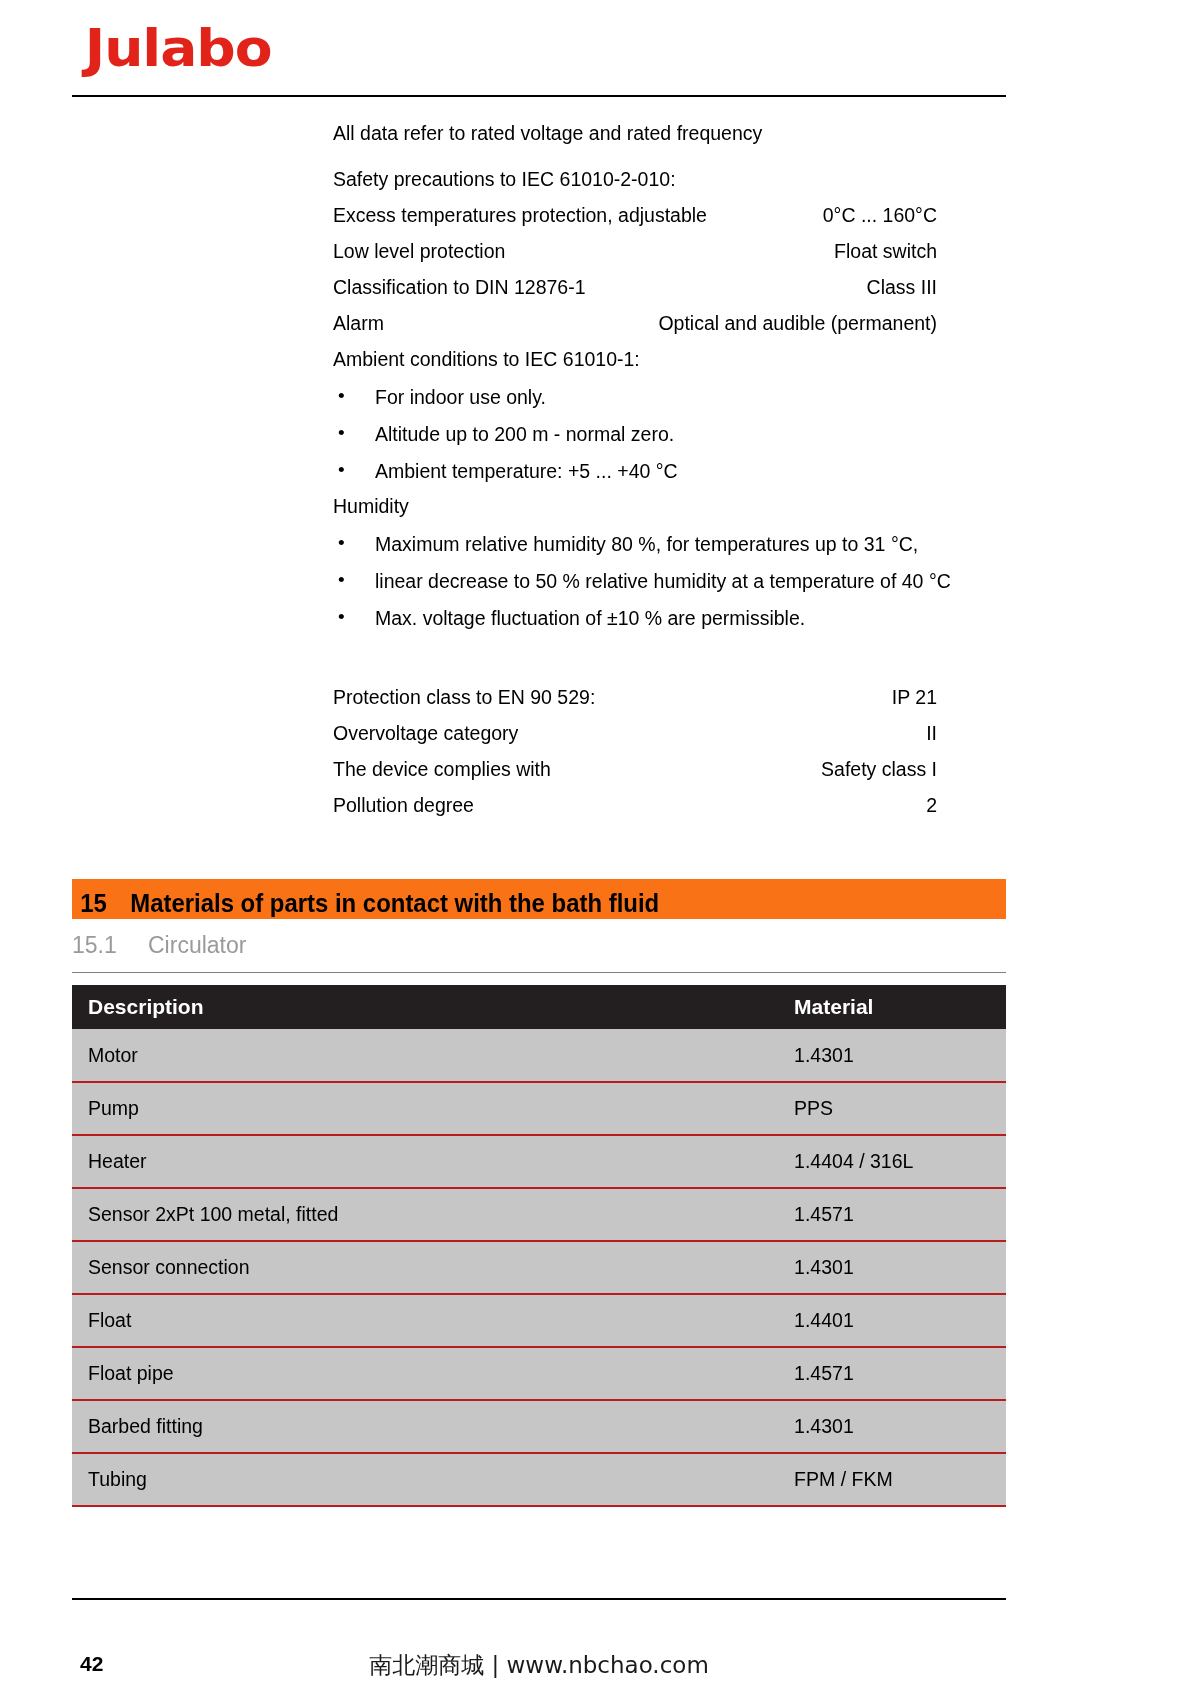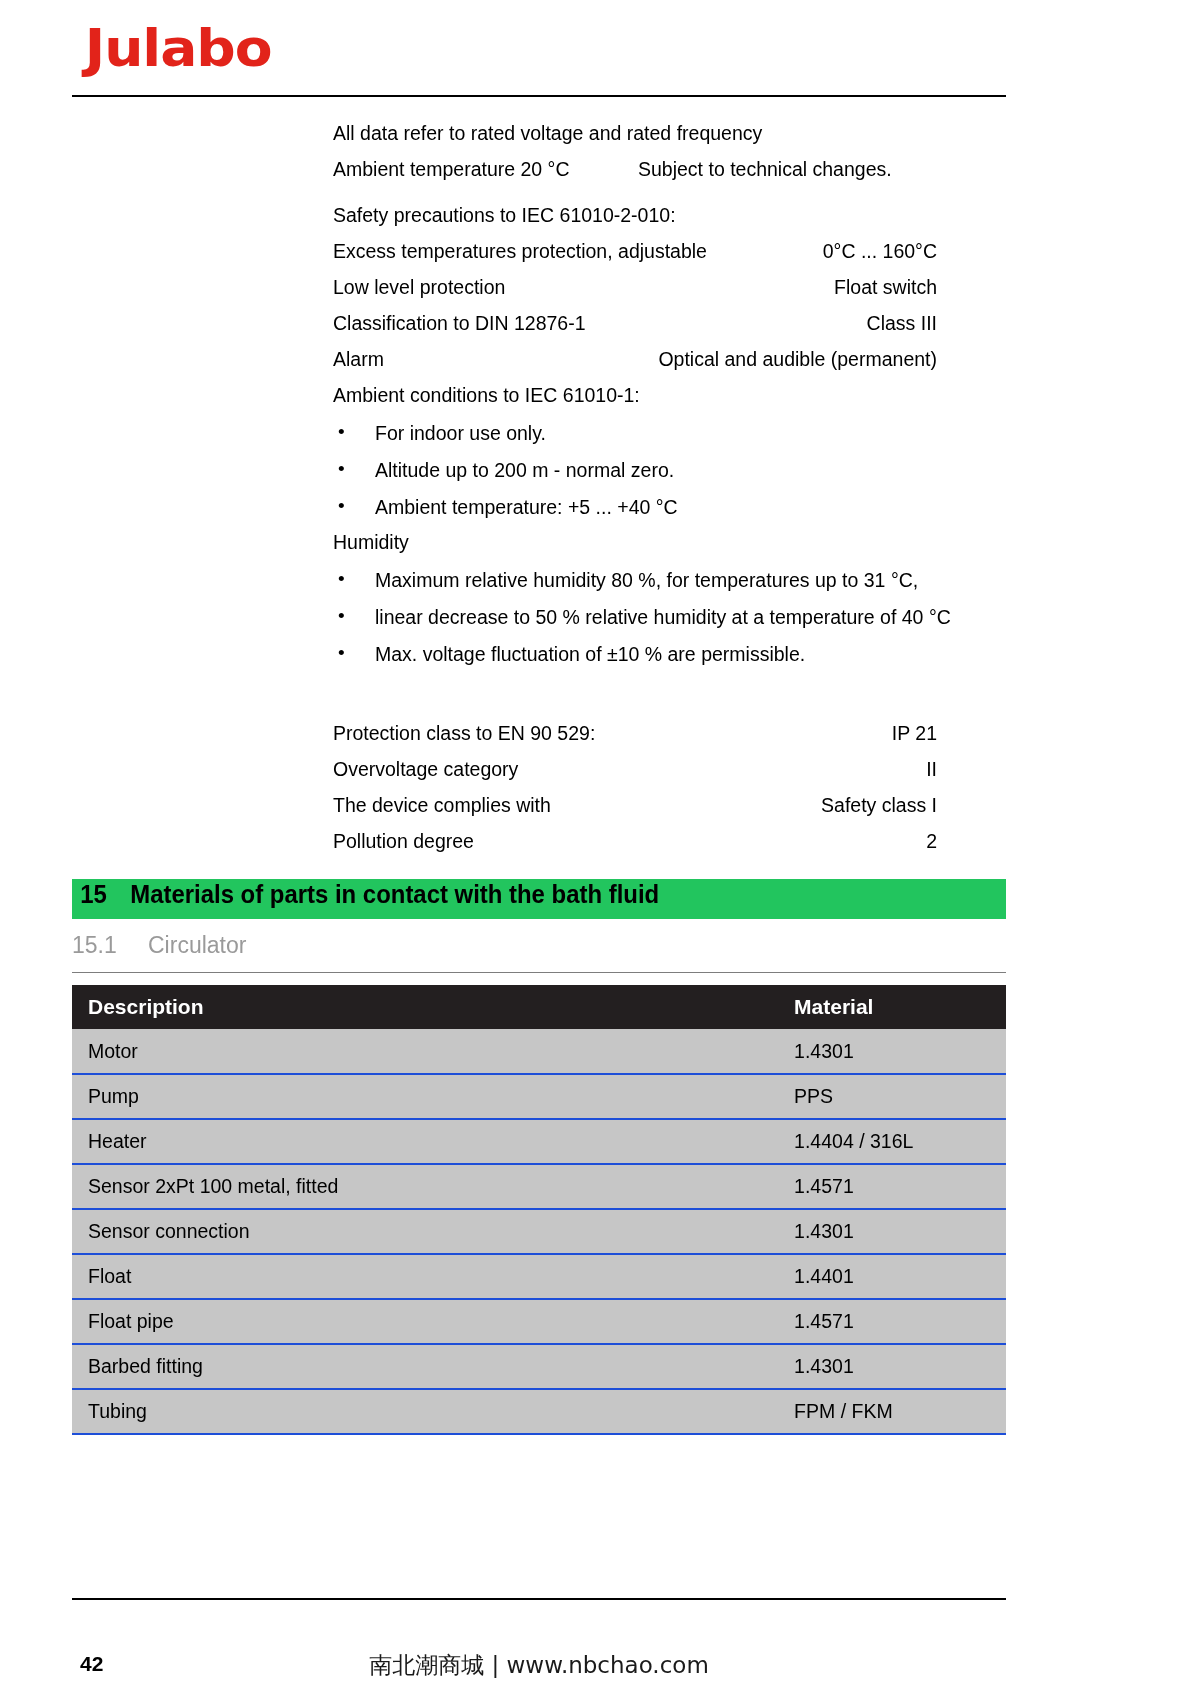--- a/index.html
+++ b/index.html
@@ -106,23 +106,23 @@
     line-height: 1.05;
   }
 
   
   .section-bar {
     position: absolute;
     left: 72px;
     top: 879px;
     width: 934px;
     height: 40px;
-    background: #22c55e;
+    background: #f97316;
     display: flex;
-    align-items: flex-start;
+    align-items: flex-end;
   }
   .section-bar .sec-num {
     font-weight: 700;
     font-size: 26px;
     color: #000;
     padding-left: 9px;
     font-stretch: condensed;
     transform: scaleX(0.92);
     transform-origin: left center;
     display: inline-block;
@@ -183,22 +183,22 @@
   .mat-table thead th {
     color: #ffffff;
     font-weight: 700;
     font-size: 21px;
     vertical-align: middle;
     padding-left: 16px;
   }
   .mat-table thead th.col-mat { padding-left: 409px; }
   .mat-table tbody tr {
     background: #c6c6c6;
-    height: 45px;
-    border-bottom: 2px solid #1d4ed8;
+    height: 53px;
+    border-bottom: 2px solid #b91c1c;
   }
   .mat-table tbody td {
     font-size: 19.5px;
     color: #000;
     vertical-align: middle;
     padding-left: 16px;
   }
   .mat-table tbody td.col-mat { padding-left: 409px; }
 
   
@@ -242,24 +242,20 @@
 
 <div class="page-header">
   <div class="brand-logo">Julabo</div>
 </div>
 <div class="header-rule"></div>
 
 <div class="content">
 
   <div class="plain-line">All data refer to rated voltage and rated frequency</div>
 
-  <div class="spec-line">
-    <span class="lbl">Ambient temperature 20 °C</span>
-    <span class="mid">Subject to technical changes.</span>
-  </div>
 
   <div class="gap-sm"></div>
 
   <div class="plain-line">Safety precautions to IEC 61010-2-010:</div>
 
   <div class="spec-line">
     <span class="lbl">Excess temperatures protection, adjustable</span>
     <span class="val">0°C ... 160°C</span>
   </div>
   <div class="spec-line">

